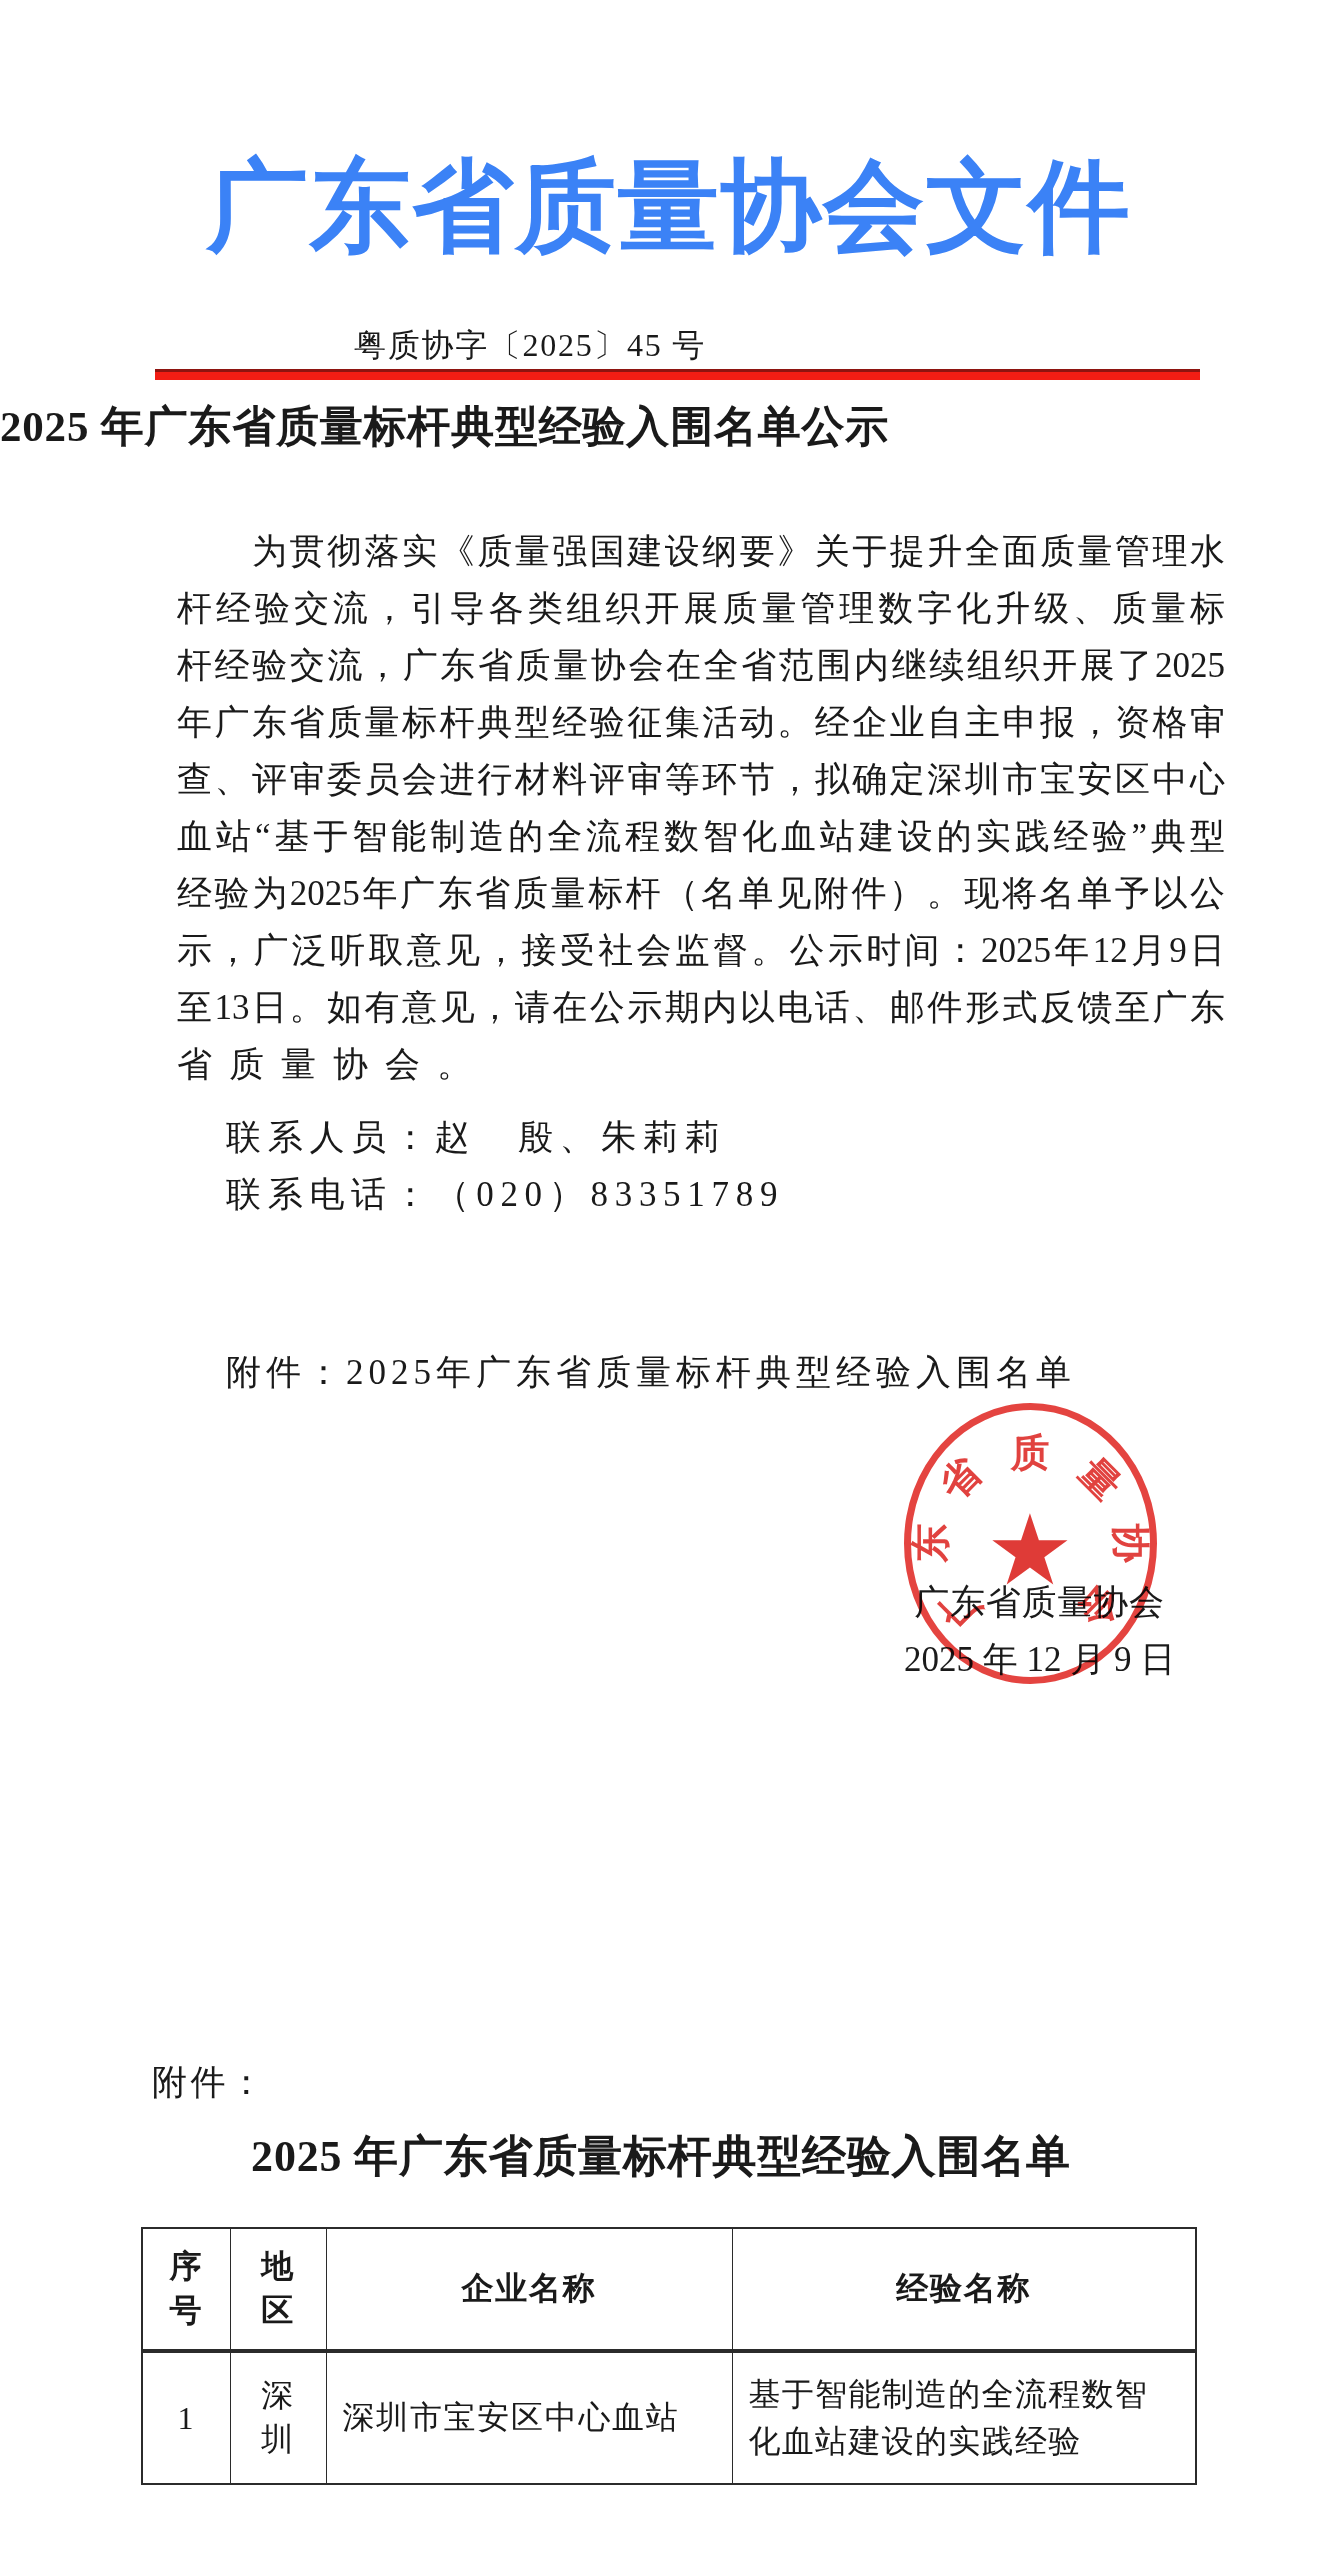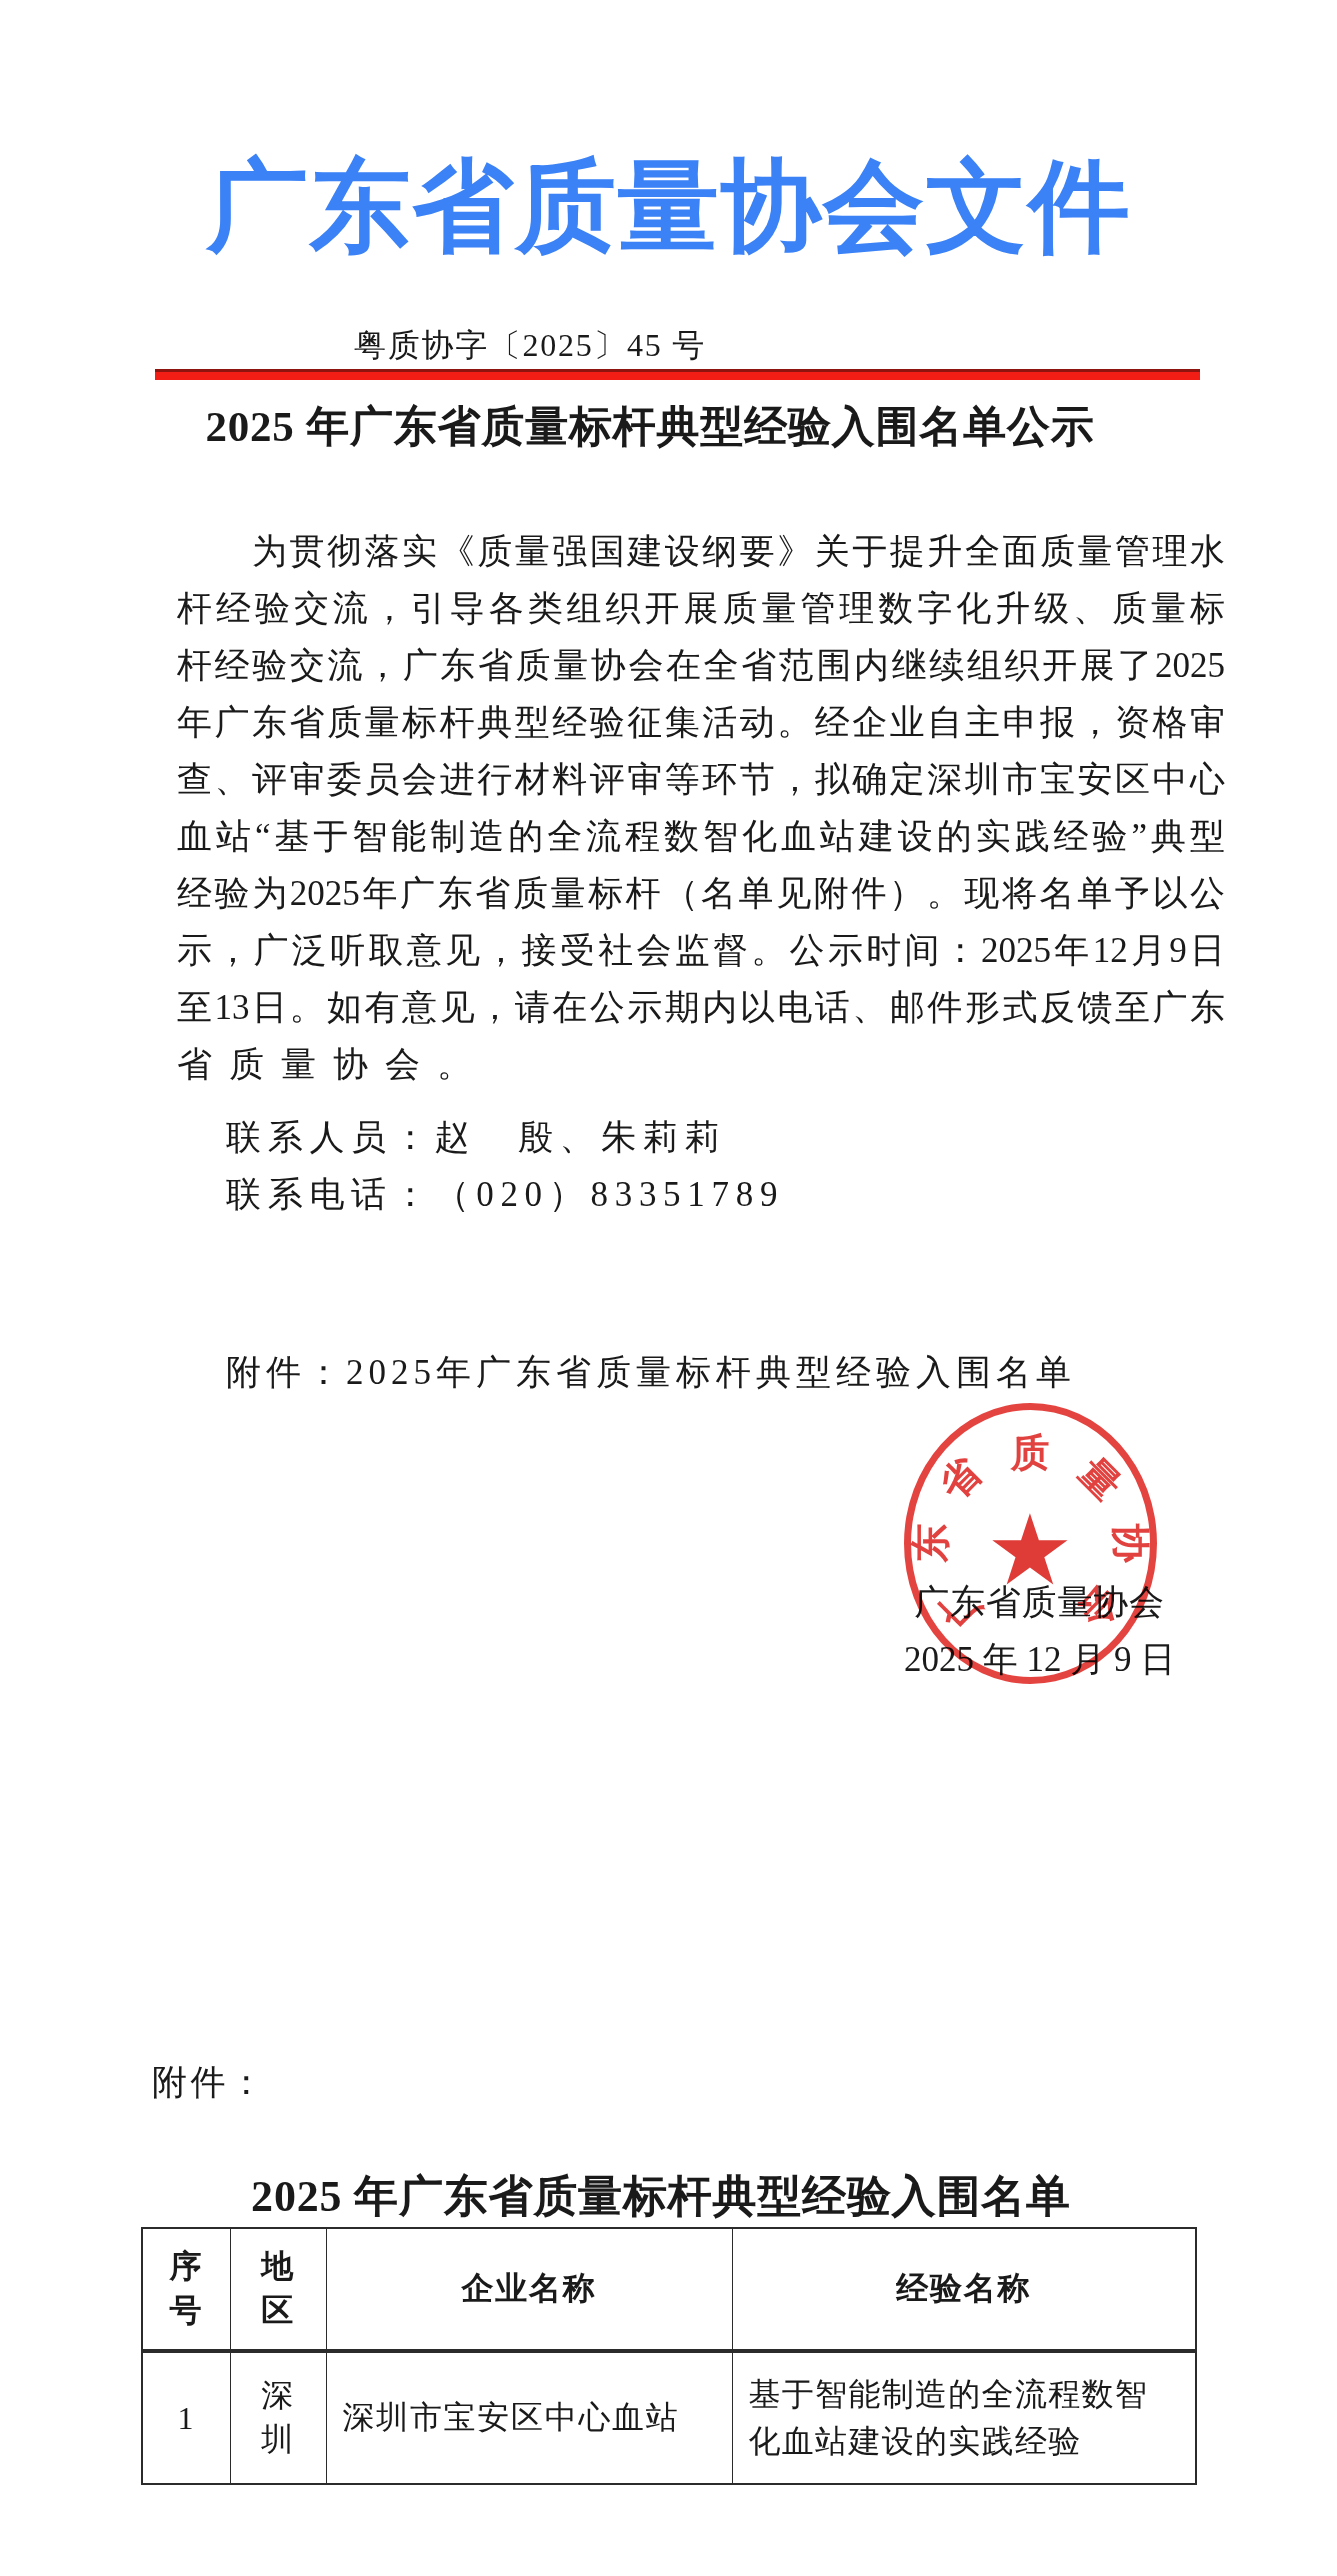--- a/index.html
+++ b/index.html
@@ -17,21 +17,21 @@
   }
   .doc-number{
     top:327px;left:0;width:1060px;text-align:center;
     font-size:32px;line-height:37px;letter-spacing:1.7px;
   }
   .red-line{
     top:369px;left:155px;width:1045px;height:11px;
     background:linear-gradient(to bottom,#8e1410 0px,#8e1410 2.5px,#f21d14 2.5px,#f21d14 11px);
   }
   .heading{
-    top:402px;left:0;width:1300px;text-align:center;
+    top:402px;left:0;width:1300px;text-align:left;
     font-size:43px;line-height:49px;font-weight:bold;letter-spacing:0.8px;
   }
 
   .body-block{top:523px;left:146px;width:1048px;margin-left:31px;}
   .bline{
     height:57px;line-height:57px;font-size:35px;
     text-align:justify;text-align-last:justify;text-justify:inter-character;
     white-space:nowrap;
   }
   .bline.last{text-align-last:left;letter-spacing:17px;white-space:nowrap;}
@@ -79,21 +79,21 @@
   .sig-date{
     top:1639px;left:872px;width:335px;text-align:center;
     font-size:35px;line-height:42px;white-space:nowrap;z-index:2;
   }
 
   .appendix-label{
     top:2062px;left:152px;font-size:35px;line-height:42px;letter-spacing:3.4px;
   }
   .appendix-title{
     top:2131px;left:0;width:1322px;text-align:center;
-    font-size:44px;line-height:51px;font-weight:bold;letter-spacing:0.8px;margin-top:40px;
+    font-size:44px;line-height:51px;font-weight:bold;letter-spacing:0.8px;
   }
 
   table.roster{
     position:absolute;left:141px;top:2227px;width:1056px;
     border-collapse:collapse;table-layout:fixed;
     border:2.5px solid #2b2b2b;
   }
   table.roster th,table.roster td{
     border:1.7px solid #2b2b2b;font-size:32px;color:#1a1a1a;
     padding:16px;overflow:hidden;

